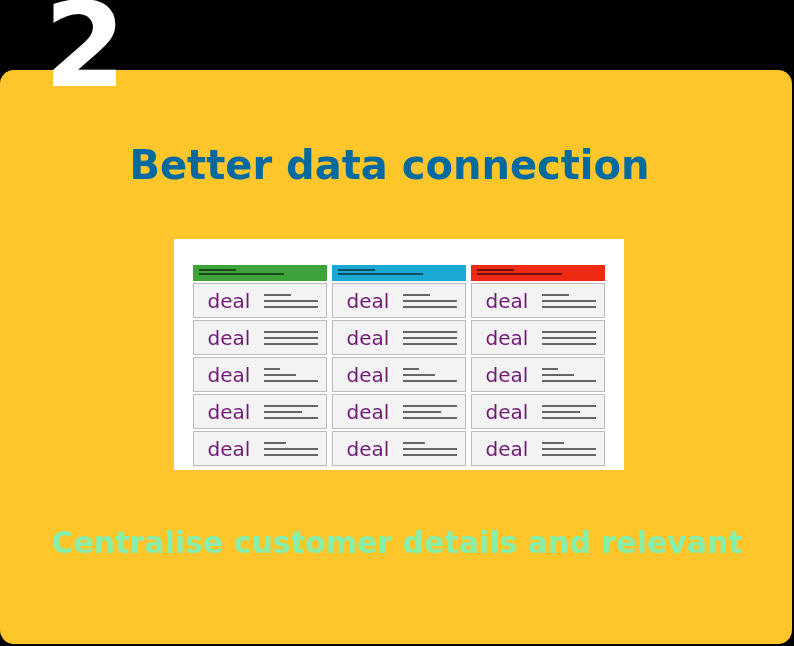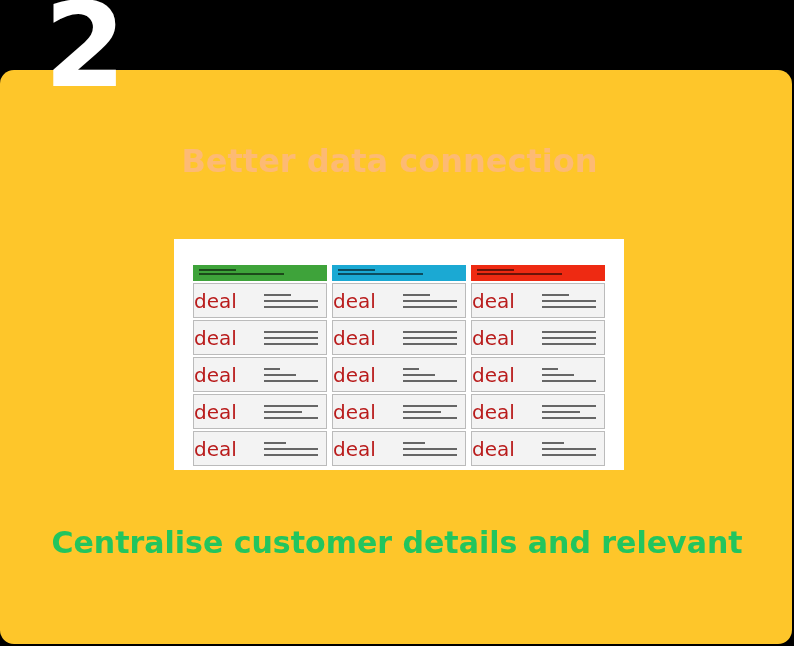--- a/index.html
+++ b/index.html
@@ -1,28 +1,28 @@
 <!DOCTYPE html>
 <html><head>
 <meta charset="utf-8">
 <style>
   html, body { margin:0; padding:0; }
   body { width:794px; height:646px; background:#000; position:relative; overflow:hidden; font-family:"DejaVu Sans", sans-serif; }
   .card { position:absolute; left:0; top:70px; width:792px; height:574px; background:#FEC62A; border-radius:14px; }
   .num { position:absolute; left:44px; top:-14px; font-size:118px; font-weight:bold; color:#fff; line-height:1; font-family:"DejaVu Sans", sans-serif; }
-  .title { position:absolute; top:142px; left:0; width:779px; text-align:center; font-size:32px; font-weight:bold; color:#fdba74; }
+  .title { position:absolute; top:142px; left:0; width:779px; text-align:center; font-size:40px; font-weight:bold; color:#0369a1; }
   .illus { position:absolute; left:174px; top:239px; width:450px; height:231px; background:#fff; overflow:hidden; }
   .col { position:absolute; top:26px; width:134px; }
   .col-head { height:16px; padding:2px 6px; box-sizing:border-box; }
   .col-head .l { height:2px; background:rgba(0,0,0,0.55); margin:2px 0; }
   .deal-card { height:35px; margin-top:2px; background:#f3f3f3; border:1px solid #bbb; box-sizing:border-box; display:flex; align-items:center; }
-  .deal-word { font-size:20px; color:#b91c1c; width:70px; font-family:"DejaVu Sans", sans-serif; }
+  .deal-word { font-size:20px; color:#701a75; width:70px; text-align:center; font-family:"DejaVu Sans", sans-serif; }
   .lines { flex:1; padding-right:8px; }
   .lines div { height:2px; background:#666; margin:4px 0; }
-  .desc { position:absolute; left:0; width:794px; text-align:center; font-size:30px; font-weight:bold; color:#22c55e; line-height:32px; top:527px; }
+  .desc { position:absolute; left:0; width:794px; text-align:center; font-size:30px; font-weight:bold; color:#86efac; line-height:32px; top:527px; }
 </style>
 </head>
 <body>
 
 <div class="card"></div>
 <div class="num">2</div>
 <div class="title">Better data connection</div>
 
 <div class="illus">
   <div class="col" style="left:19px">

